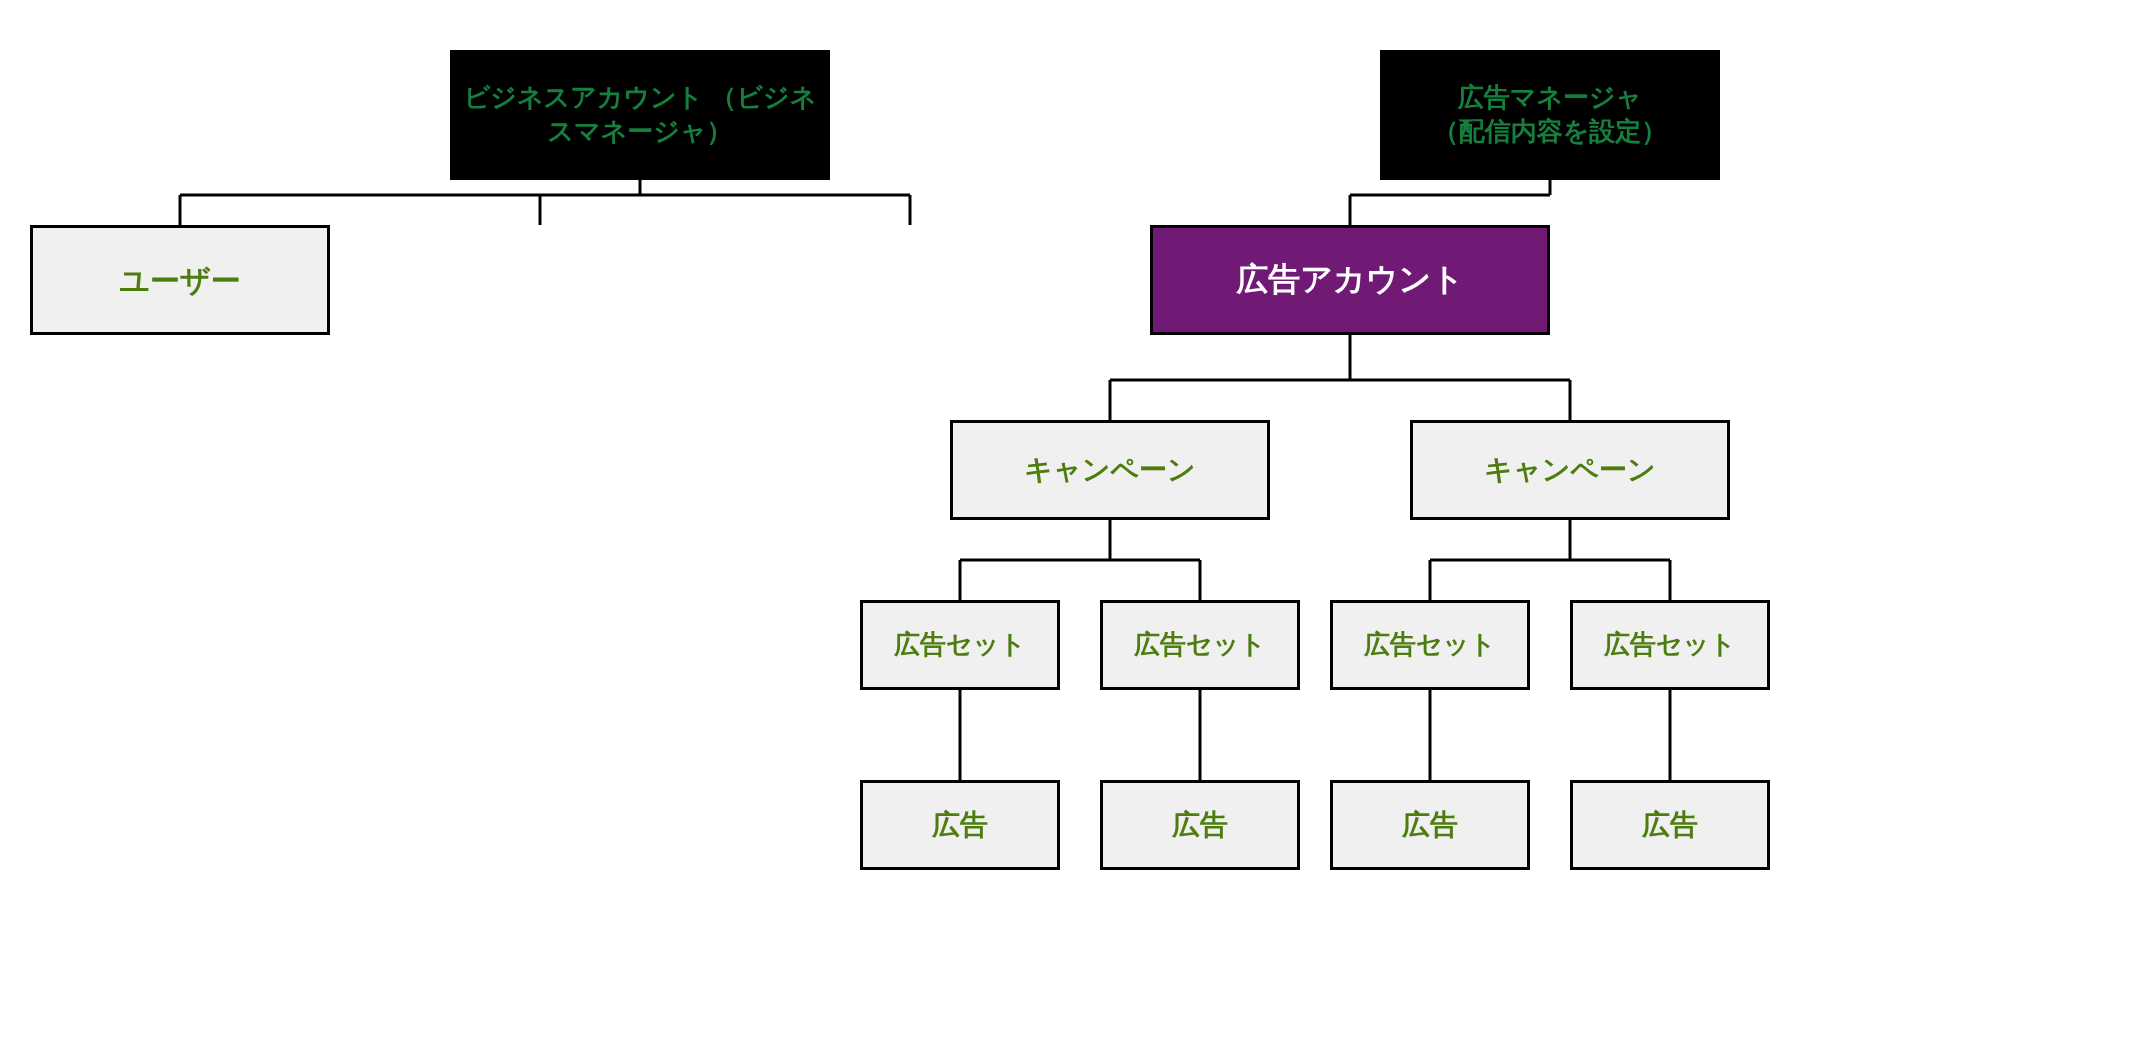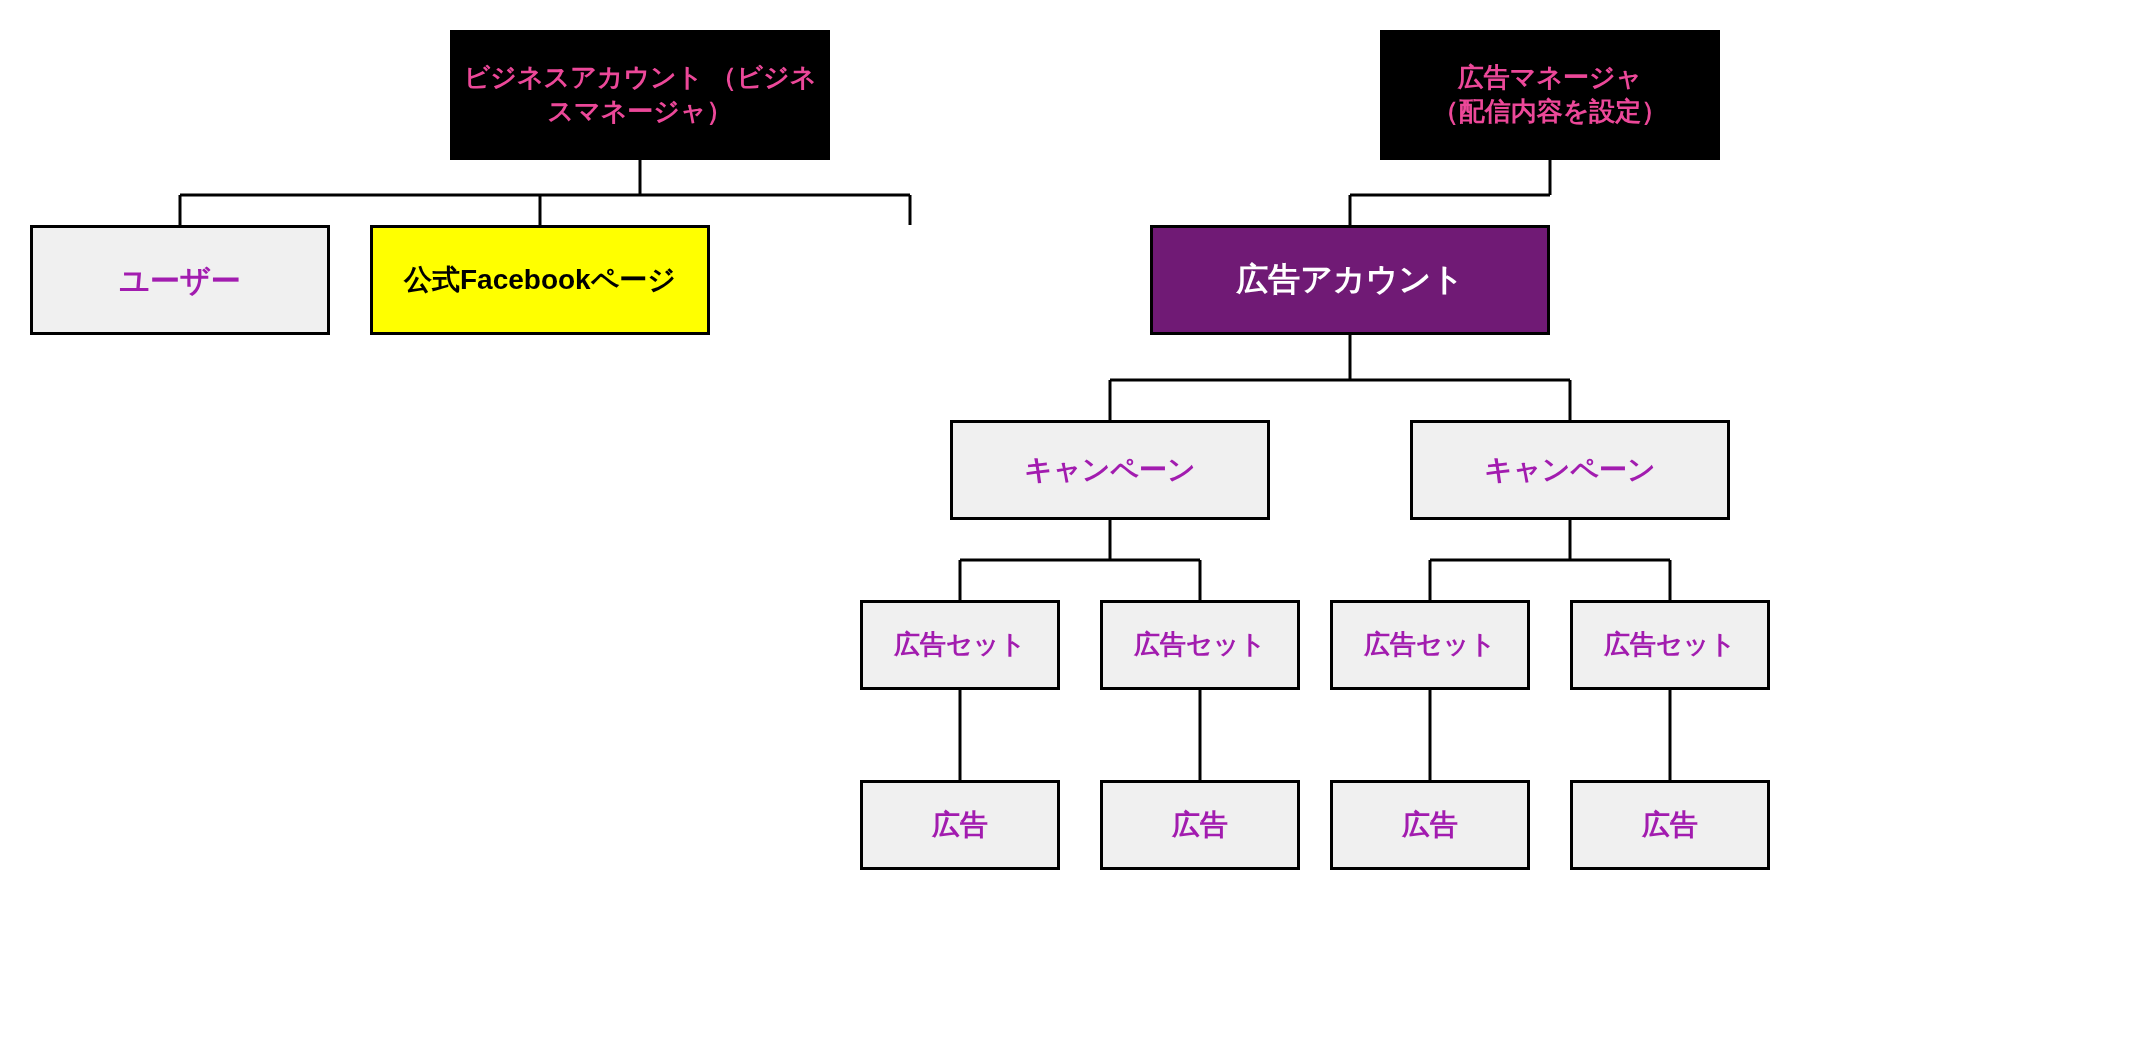--- a/index.html
+++ b/index.html
@@ -24,27 +24,28 @@
       justify-content: center;
       text-align: center;
       border: 3px solid #000;
       font-size: 28px;
       font-weight: bold;
       line-height: 1.3;
     }
 
     .node-black {
       background: #000000;
-      color: #ec4899;
+      color: #15803d;
       font-size: 26px;
+      margin-top: 20px;
     }
 
     .node-white {
       background: #f0f0f0;
-      color: #a21caf;
+      color: #4d7c0f;
     }
 
     .node-yellow {
       background: #ffff00;
       color: #000000;
     }
 
     .node-red {
       background: #701a75;
       color: #ffffff;
@@ -114,23 +115,20 @@
   </div>
 
   <div class="node node-black" style="left:1380px; top:30px; width:340px; height:130px; font-size:26px;">
     <span>広告マネージャ<br>（配信内容を設定）</span>
   </div>
 
   <div class="node node-white" style="left:30px; top:225px; width:300px; height:110px; font-size:30px;">
     <span>ユーザー</span>
   </div>
 
-  <div class="node node-yellow" style="left:370px; top:225px; width:340px; height:110px; font-size:28px;">
-    <span>公式Facebookページ</span>
-  </div>
 
 
   <div class="node node-red" style="left:1150px; top:225px; width:400px; height:110px; font-size:32px;">
     <span>広告アカウント</span>
   </div>
 
   <div class="node node-white" style="left:950px; top:420px; width:320px; height:100px; font-size:28px;">
     <span>キャンペーン</span>
   </div>
 

